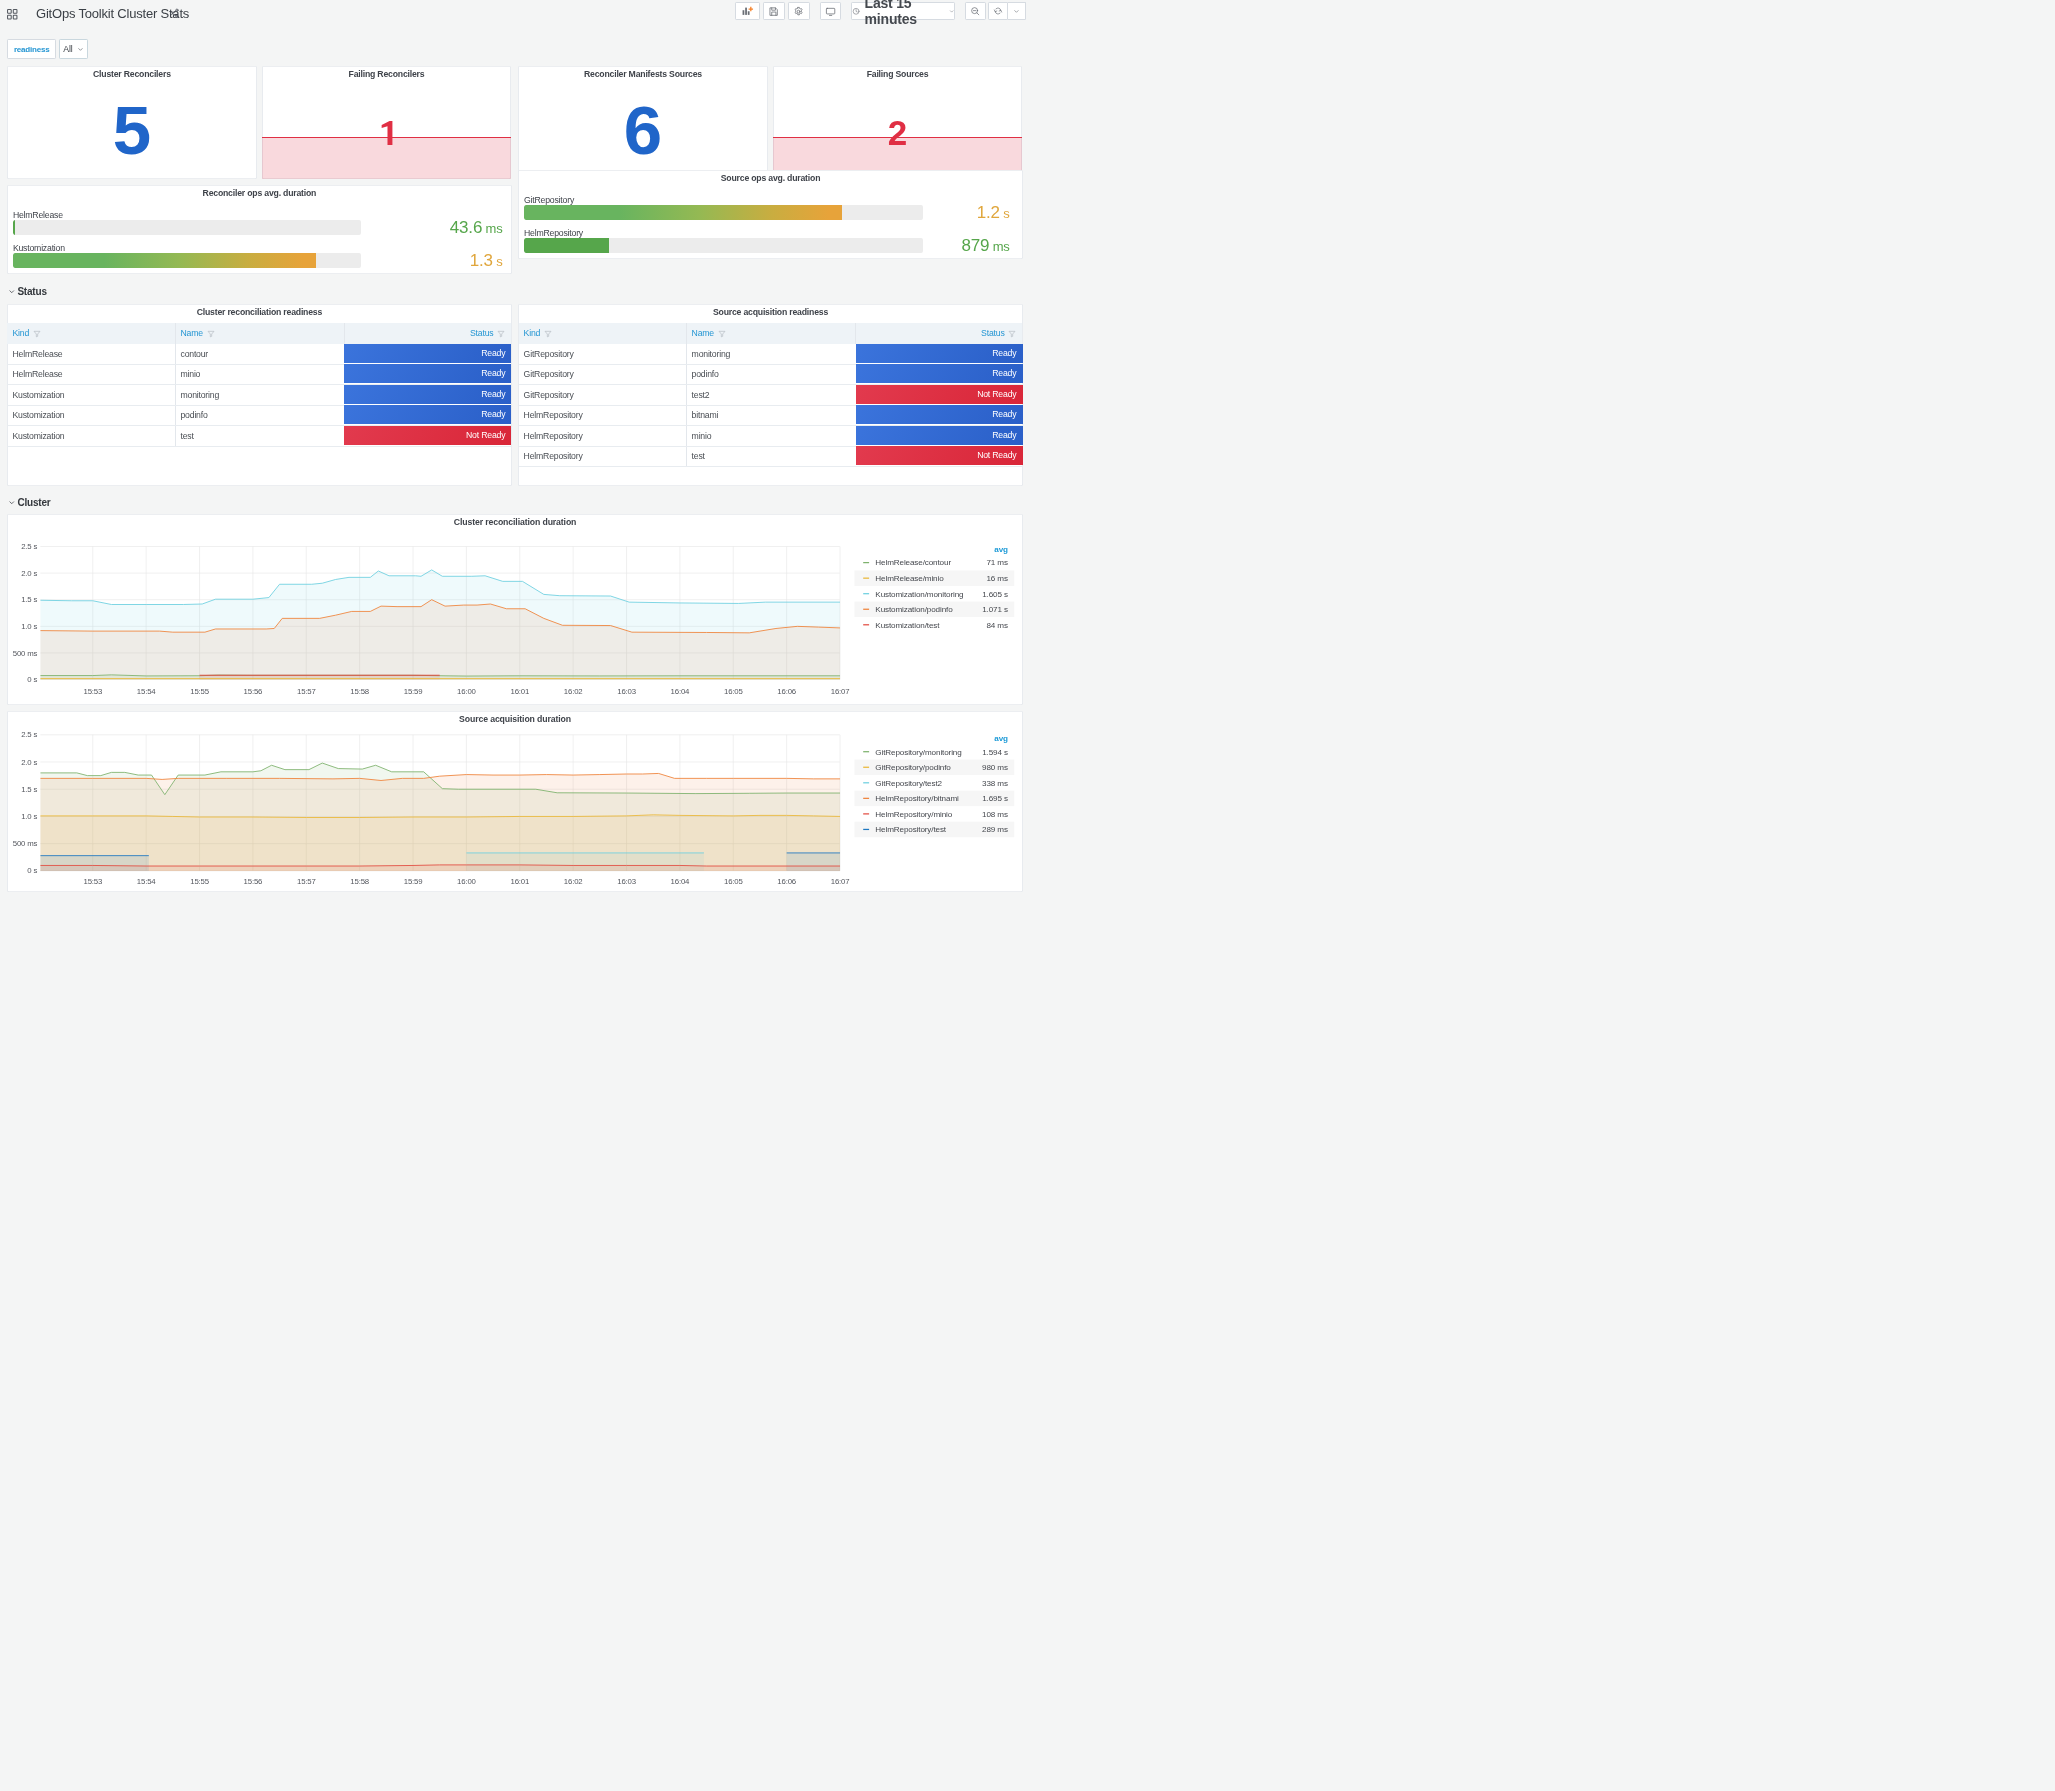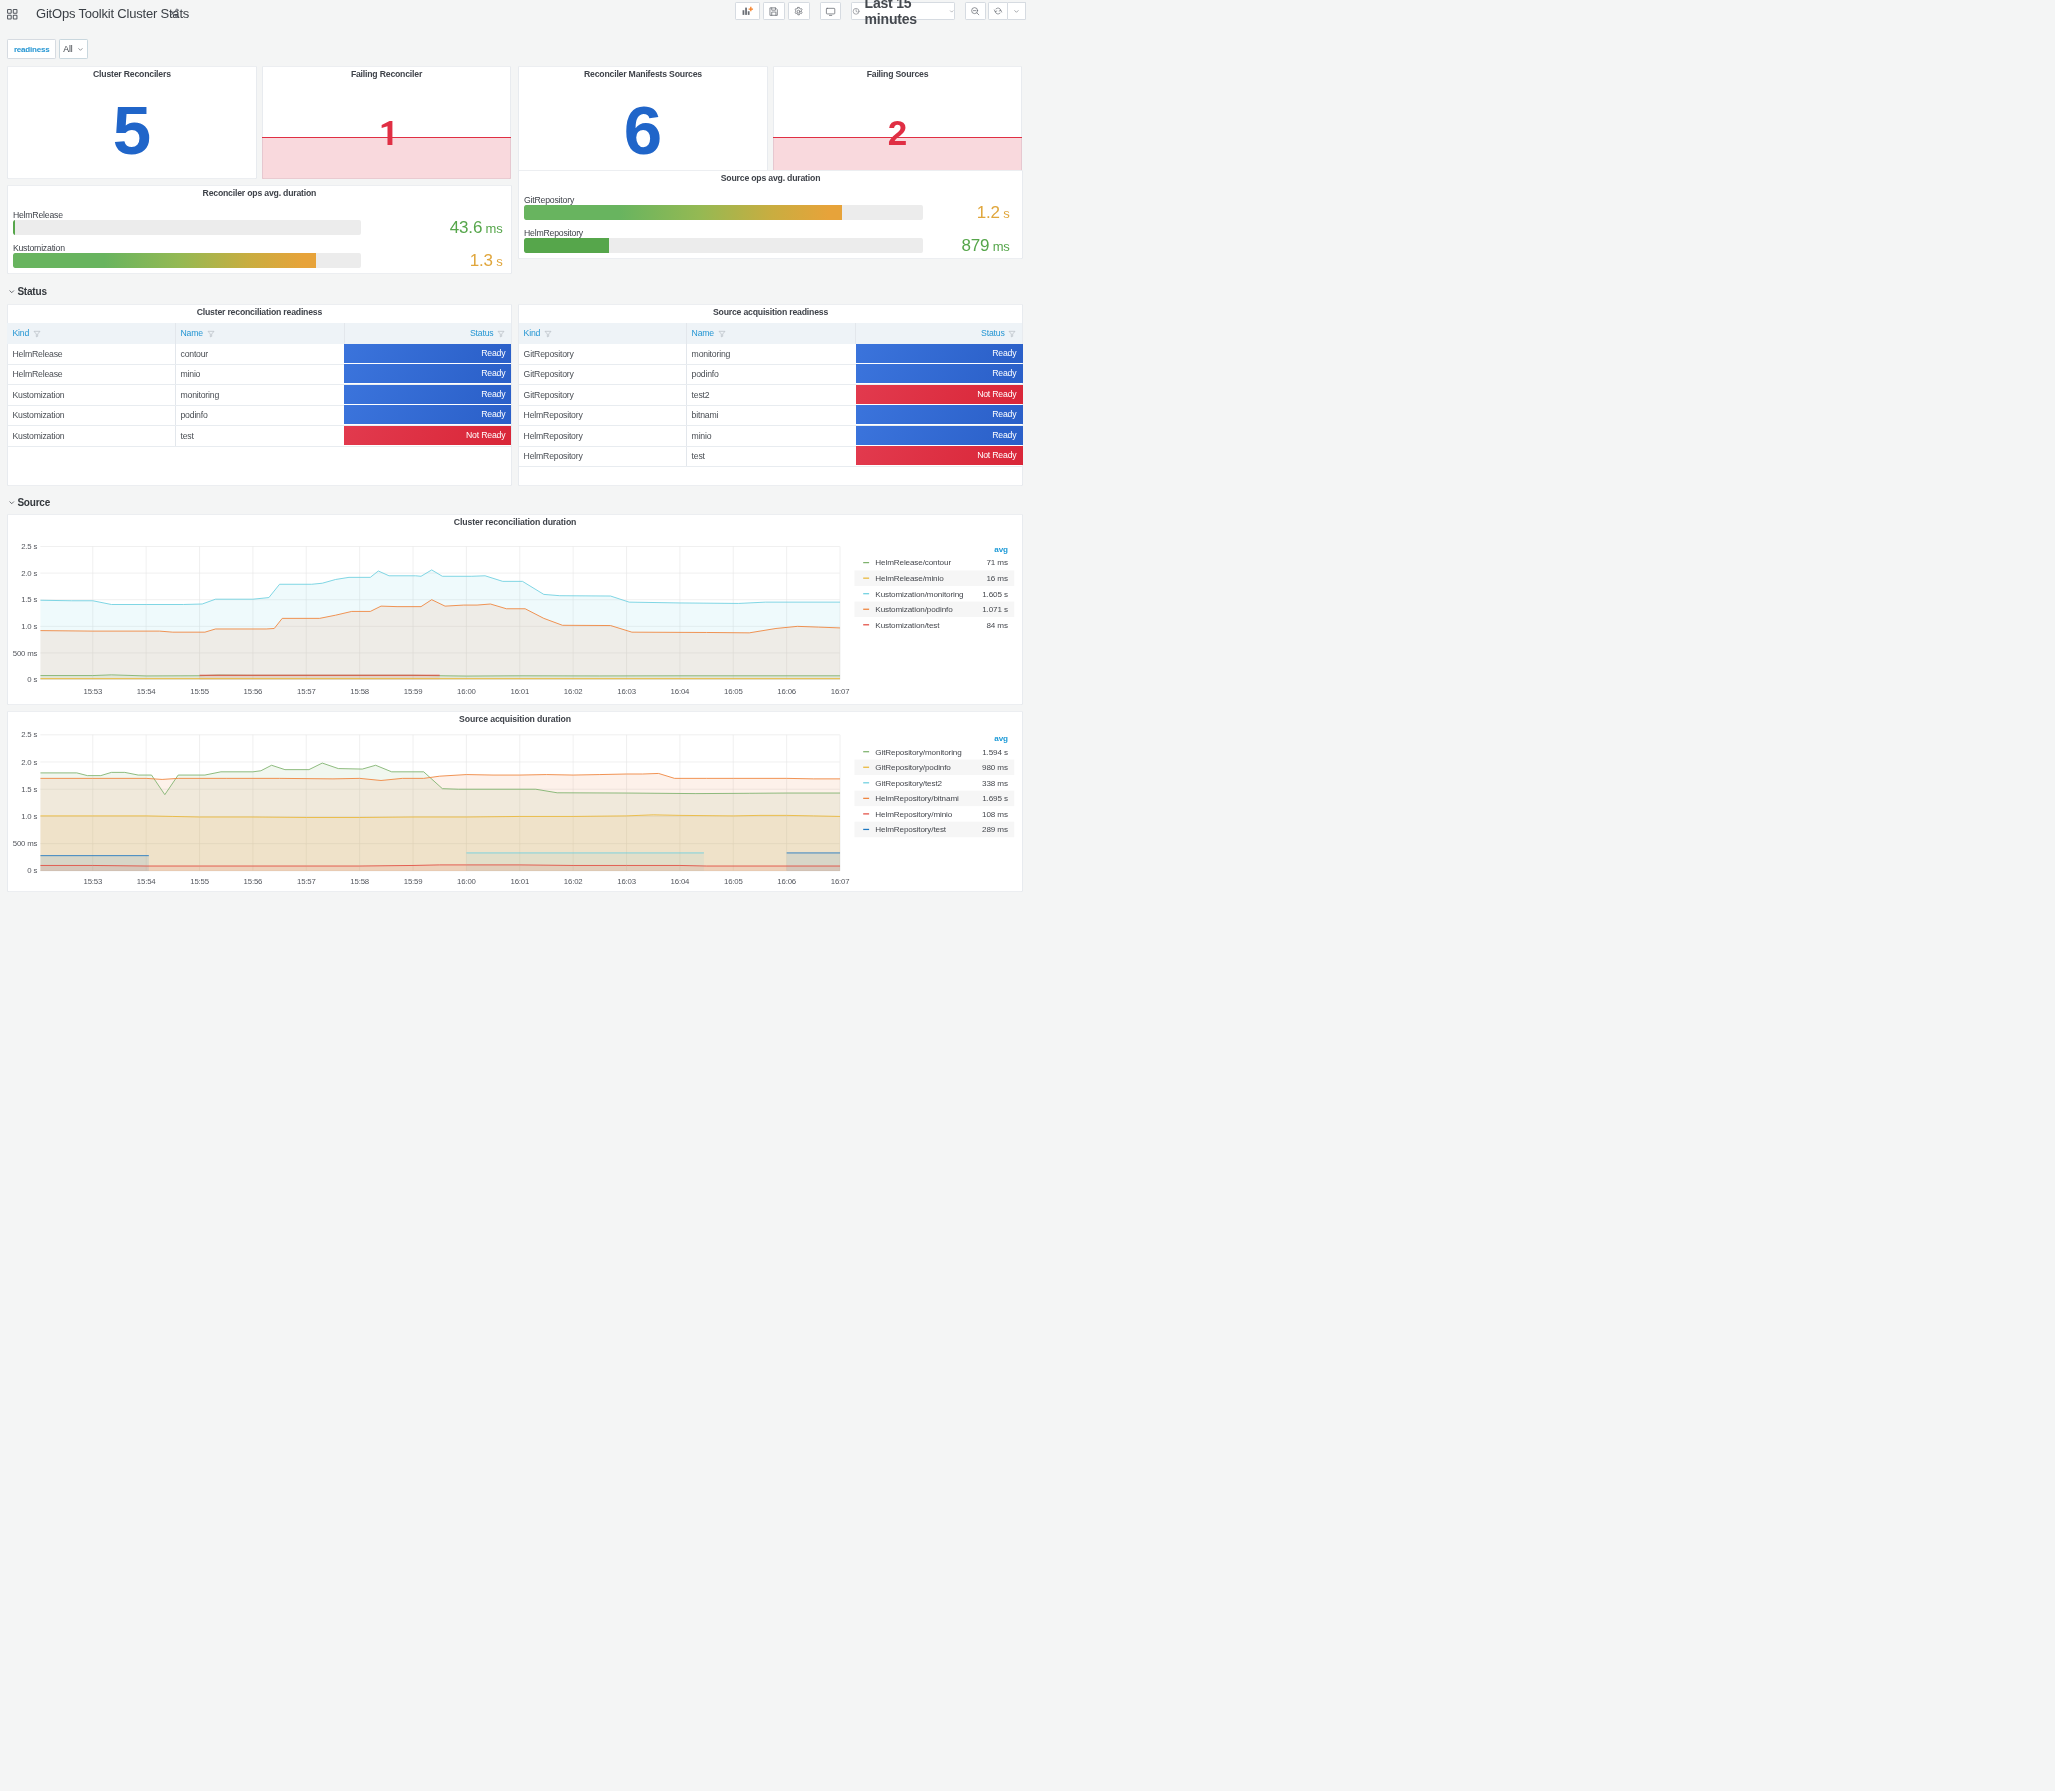--- a/index.html
+++ b/index.html
@@ -108,21 +108,21 @@
   </div>
 <div class="varlabel">readiness</div>
 <div class="varval">All&nbsp;&nbsp;<svg width="6.9" height="6.9" viewBox="0 0 24 24" fill="none" stroke="#444a51" stroke-width="2" stroke-linecap="round" stroke-linejoin="round">
       <path d="M6 9 l6 6 6-6"></path>
     </svg></div>
 <div class="panel" style="left:6.9px;top:66px;width:250px;height:113px">
     <div class="ptitle">Cluster Reconcilers</div>
     <div class="statbig" style="color:#2065c9">5</div>
   </div>
 <div class="panel" style="left:262px;top:66px;width:249px;height:113px">
-    <div class="ptitle">Failing Reconciler</div>
+    <div class="ptitle">Failing Reconcilers</div>
     <div class="sparkfill"></div>
     <div class="sparkline"></div>
     <div class="statsmall">
       <svg width="12" height="24" viewBox="0 0 19 39">
         <path d="M18.3 0 V39 H10.3 V8.6 L0.8 11.4 V6.6 L13.6 0 Z" fill="#e02f44"></path>
       </svg>
     </div>
   </div>
 <div class="panel" style="left:518px;top:66px;width:250px;height:113px">
     <div class="ptitle">Reconciler Manifests Sources</div>
@@ -167,21 +167,21 @@
       </svg>
     </span>
     <span>Status</span>
   </div>
 <div class="sechead" style="top:493px">
     <span class="sechev">
       <svg width="7.5" height="7.5" viewBox="0 0 24 24" fill="none" stroke="#3b3f45" stroke-width="2.4" stroke-linecap="round" stroke-linejoin="round">
         <path d="M6 9 l6 6 6-6"></path>
       </svg>
     </span>
-    <span>Source</span>
+    <span>Cluster</span>
   </div>
 <div class="panel" style="left:6.9px;top:304px;width:505px;height:182px">
     <div class="ptitle" style="height:19px">Cluster reconciliation readiness</div>
     <div class="thead" style="height:21px">
       <div class="th" style="left:5px">Kind <svg width="8" height="8" viewBox="0 0 24 24" fill="none" stroke="#b4bac1" stroke-width="2" stroke-linejoin="round">
           <path d="M3 4 h18 l-7 8 v7 l-4 1.5 v-8.5 Z"></path>
         </svg></div>
       <div class="th" style="left:173px">Name <svg width="8" height="8" viewBox="0 0 24 24" fill="none" stroke="#b4bac1" stroke-width="2" stroke-linejoin="round">
           <path d="M3 4 h18 l-7 8 v7 l-4 1.5 v-8.5 Z"></path>
         </svg></div>

